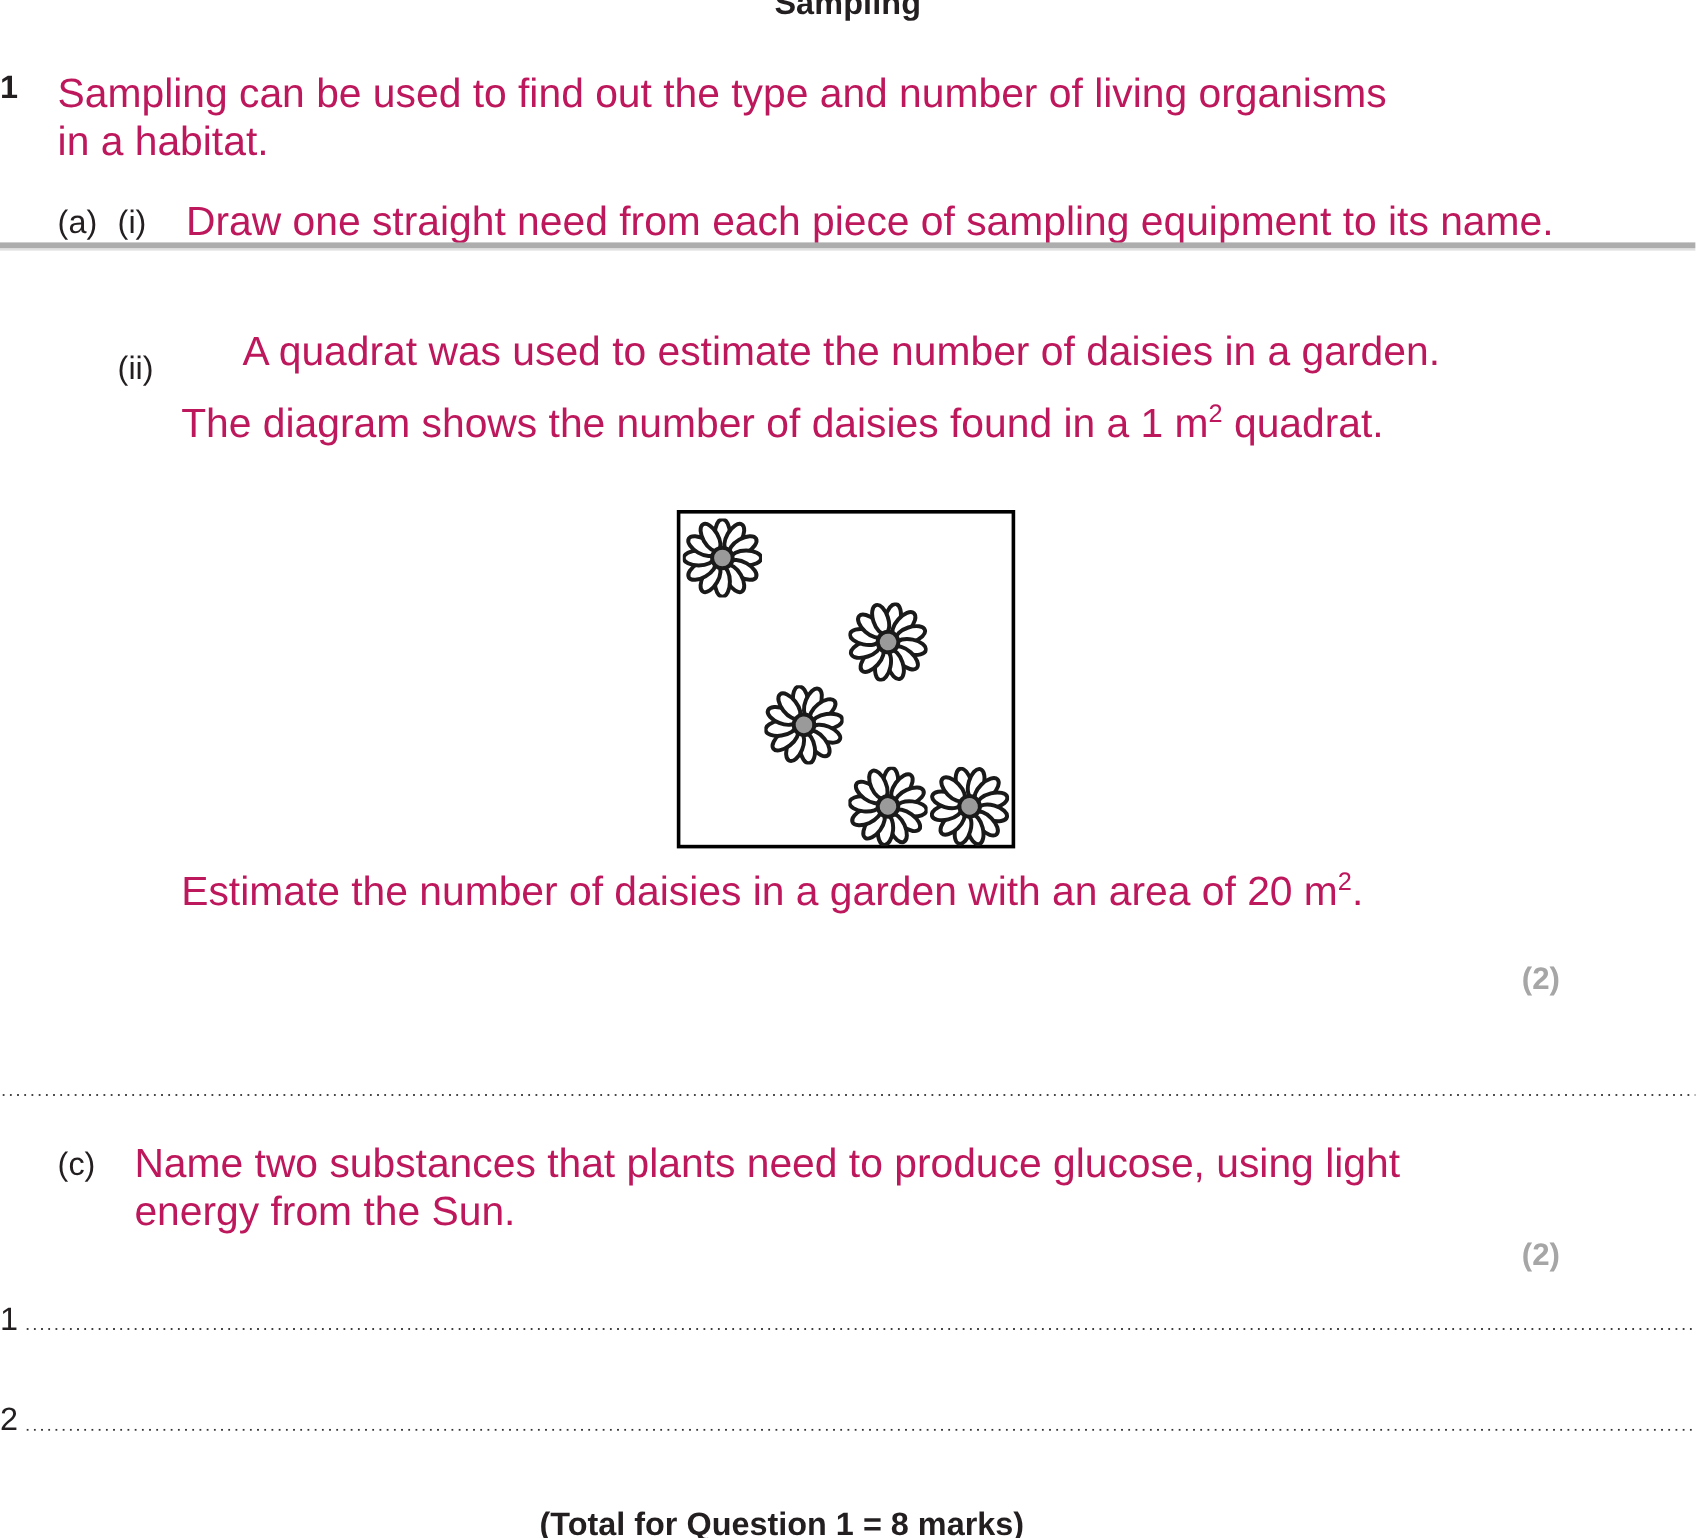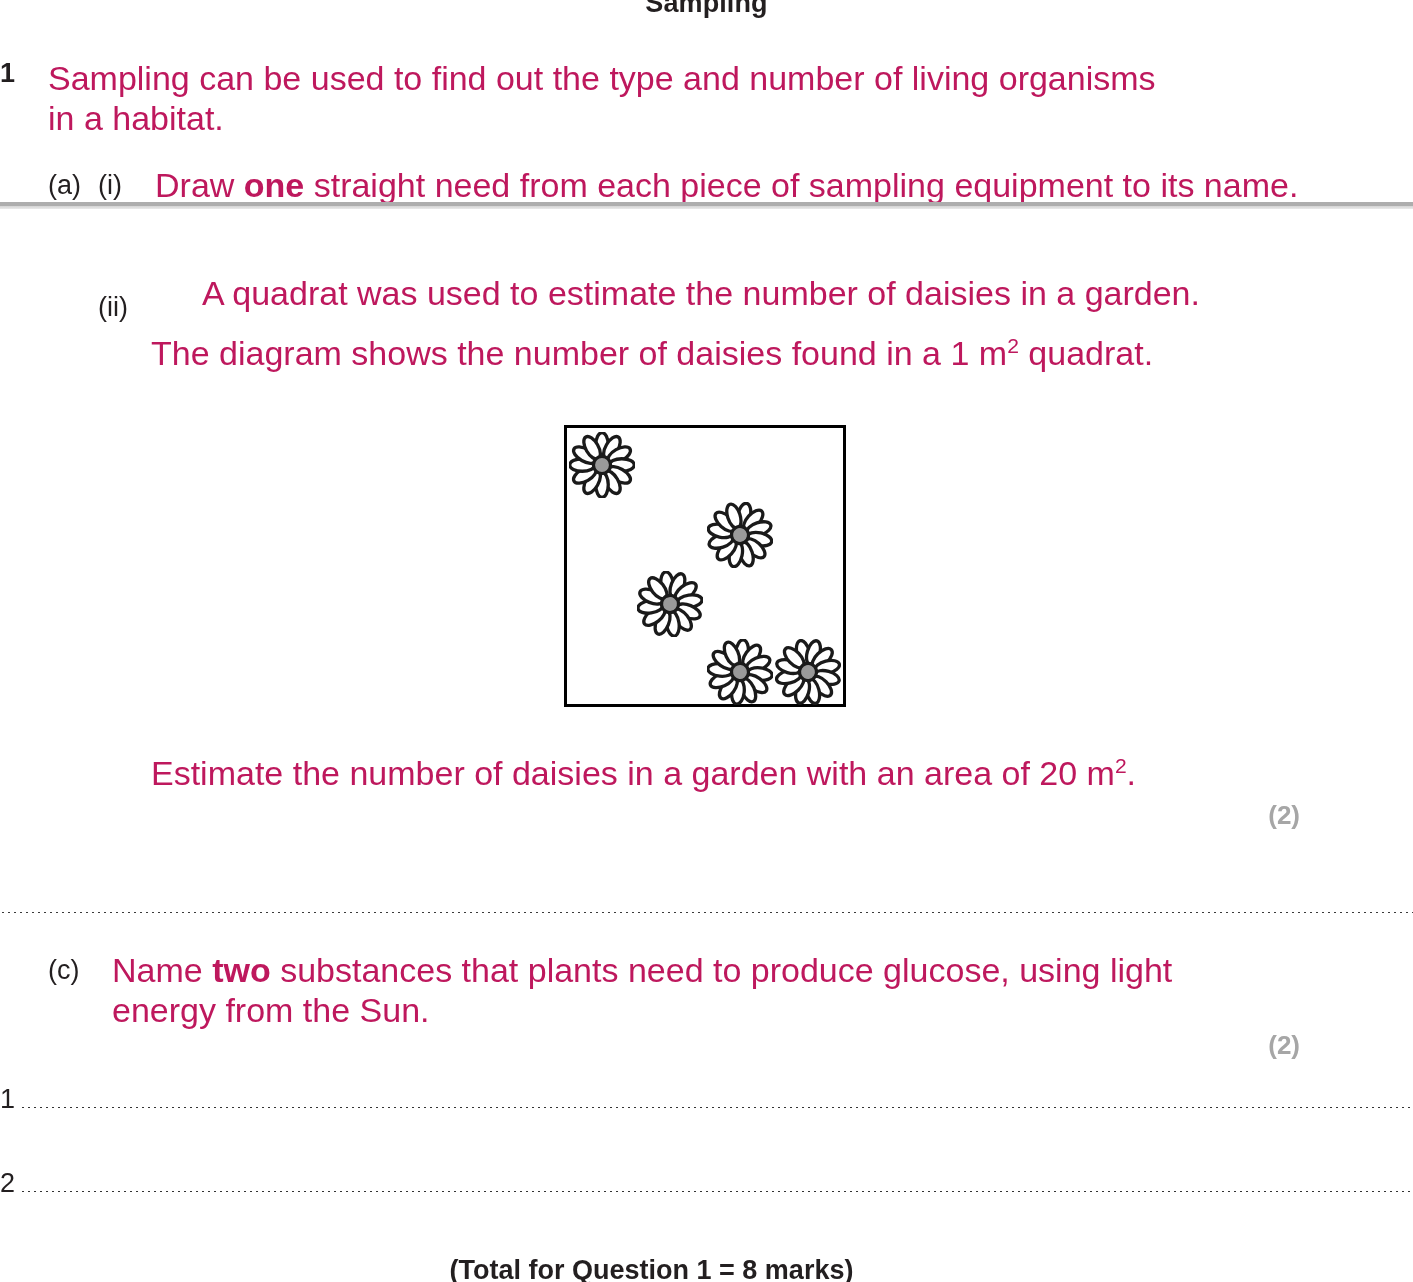--- a/index.html
+++ b/index.html
@@ -35,21 +35,21 @@
   .q-num {
     font-size: 27px;
     font-weight: bold;
     color: #231f20;
   }
   .body-text {
     font-size: 34px;
     line-height: 40px;
     color: #be185d;
   }
-  .body-text b { font-weight: bold; }
+  .body-text b { font-weight: normal; }
   .label {
     font-size: 27px;
     line-height: 40px;
     color: #231f20;
   }
   sup {
     font-size: 0.62em;
     vertical-align: super;
     line-height: 0;
   }
@@ -229,21 +229,21 @@
       <ellipse cx="0" cy="-30" rx="9.5" ry="19" transform="rotate(210)"></ellipse>
       <ellipse cx="0" cy="-30" rx="9.5" ry="19" transform="rotate(240)"></ellipse>
       <ellipse cx="0" cy="-30" rx="9.5" ry="19" transform="rotate(270)"></ellipse>
       <ellipse cx="0" cy="-30" rx="9.5" ry="19" transform="rotate(300)"></ellipse>
       <ellipse cx="0" cy="-30" rx="9.5" ry="19" transform="rotate(330)"></ellipse>
       <circle cx="0" cy="0" r="13" fill="#9a9a9a" stroke="#1a1a1a" stroke-width="5"></circle>
     </g>
   </svg>
 </div>
 
-<div class="abs body-text" style="left:151px; top:753px; width:1100px;"><span>Estimate the number of daisies in a garden with an area of 20 m</span><sup>2</sup><span>.</span></div>
+<div class="abs body-text" style="left:151px; top:723px; width:1100px;"><span>Estimate the number of daisies in a garden with an area of 20 m</span><sup>2</sup><span>.</span></div>
 
 <div class="abs marks" style="left:1180px; top:800px;">(2)</div>
 
 <div class="abs section-dotted" style="left:0px; top:911px; width:1413px;"></div>
 
 <span class="abs label" style="left:48px; top:950px;">(c)</span>
 
 <div class="abs body-text" style="left:112px; top:950px; width:1110px;"><span>Name </span><b>two</b><span> substances that plants need to produce glucose, using light energy from the Sun.</span></div>
 
 <div class="abs marks" style="left:1180px; top:1030px;">(2)</div>

